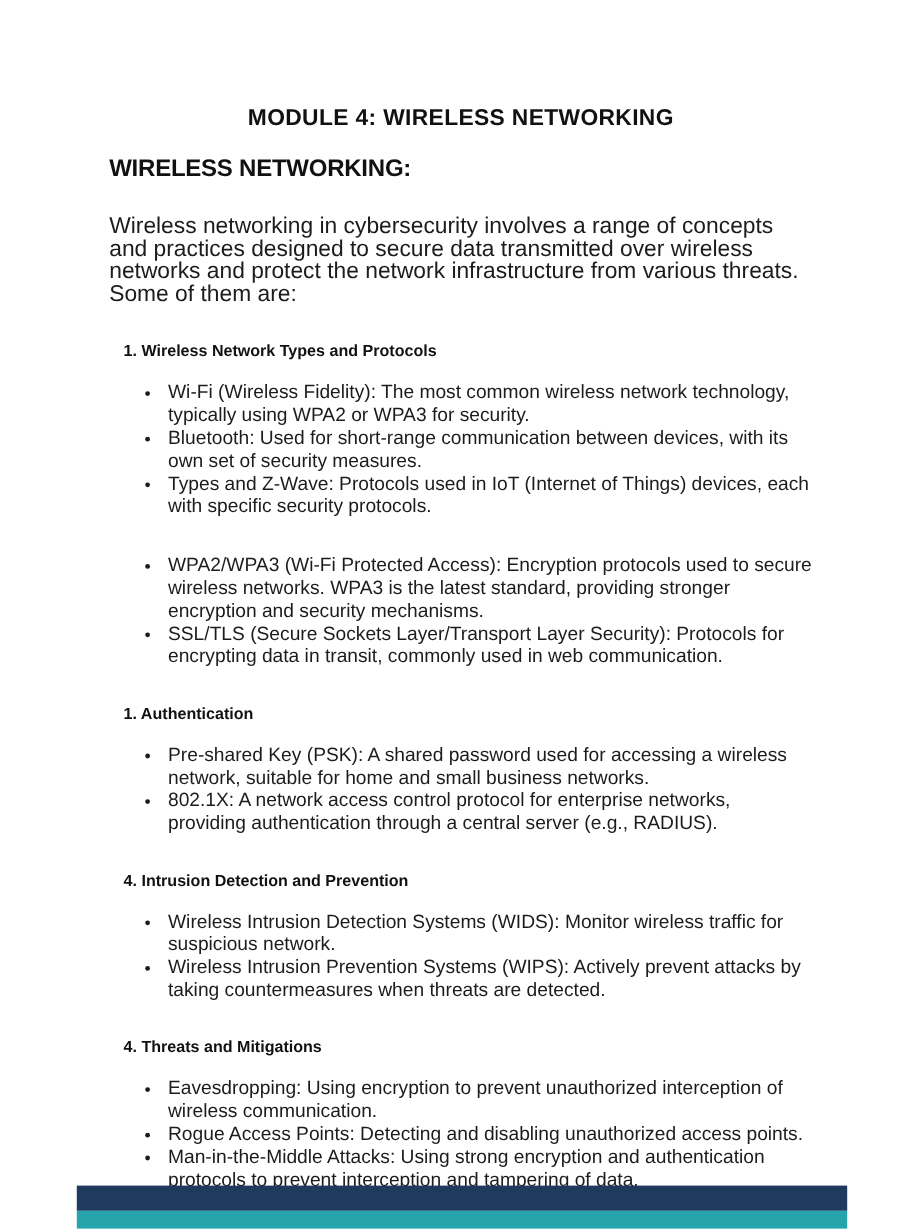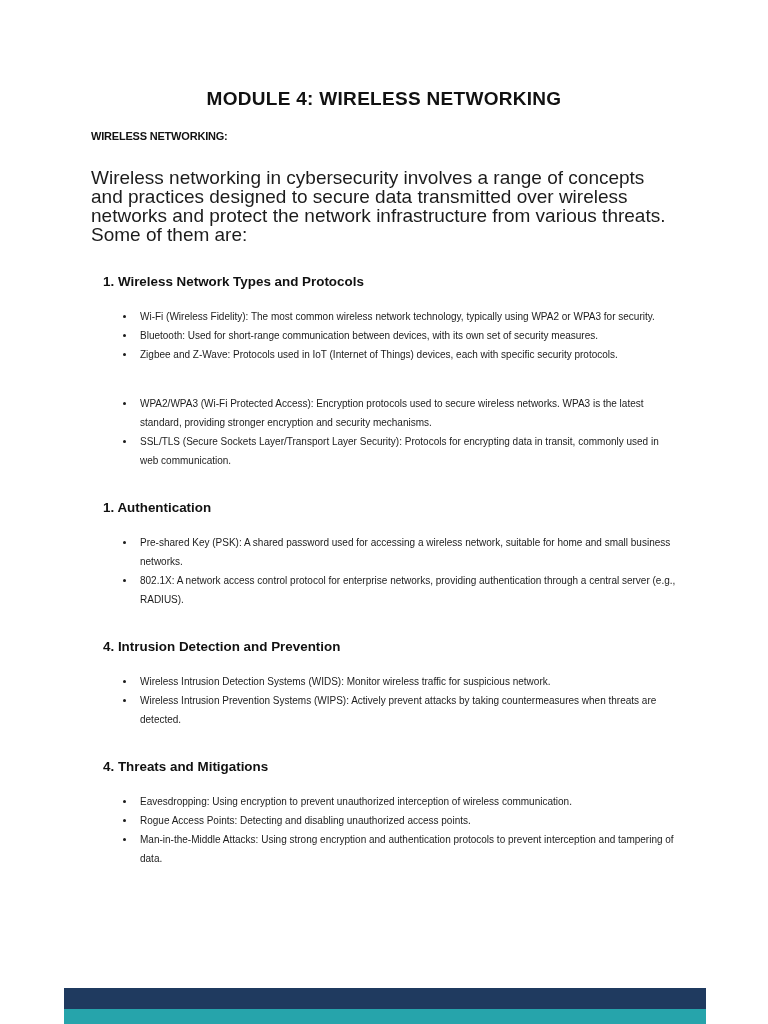--- a/index.html
+++ b/index.html
@@ -24,21 +24,21 @@
   .doc-title {
     font-size: 19px;
     font-weight: 700;
     text-align: center;
     color: #111111;
     letter-spacing: 0.3px;
     margin: 0 0 20px 0;
   }
 
   .doc-subheading {
-    font-size: 11px;
+    font-size: 20px;
     font-weight: 700;
     color: #111111;
     letter-spacing: -0.2px;
     margin: 0 0 26px 0;
   }
 
   .intro {
     font-size: 19px;
     line-height: 19px;
     margin: 0 0 30px 0;
@@ -54,21 +54,21 @@
 
   .section { margin-bottom: 30px; }
 
   .section ul {
     list-style: disc outside;
     margin: 18px 0 0 0;
     padding-left: 45px;
   }
 
   .section li {
-    font-size: 10px;
+    font-size: 16px;
     line-height: 19px;
     padding-left: 4px;
     color: #1c1c1c;
   }
 
   .banner-bar {
     position: absolute;
     left: 64px;
     width: 642px;
   }
@@ -92,21 +92,21 @@
 
   <h2 class="doc-subheading">WIRELESS NETWORKING:</h2>
 
   <p class="intro">Wireless networking in cybersecurity involves a range of concepts and practices designed to secure data transmitted over wireless networks and protect the network infrastructure from various threats. Some of them are:</p>
 
   <div class="section">
     <h3>1. Wireless Network Types and Protocols</h3>
     <ul>
       <li>Wi-Fi (Wireless Fidelity): The most common wireless network technology, typically using WPA2 or WPA3 for security.</li>
       <li>Bluetooth: Used for short-range communication between devices, with its own set of security measures.</li>
-      <li>Zigbee and Z-Wave: Protocols used in IoT (Internet of Things) devices, each with specific security protocols.</li>
+      <li>Types and Z-Wave: Protocols used in IoT (Internet of Things) devices, each with specific security protocols.</li>
     </ul>
   </div>
 
   <div class="section">
     <ul>
       <li>WPA2/WPA3 (Wi-Fi Protected Access): Encryption protocols used to secure wireless networks. WPA3 is the latest standard, providing stronger encryption and security mechanisms.</li>
       <li>SSL/TLS (Secure Sockets Layer/Transport Layer Security): Protocols for encrypting data in transit, commonly used in web communication.</li>
     </ul>
   </div>
 

